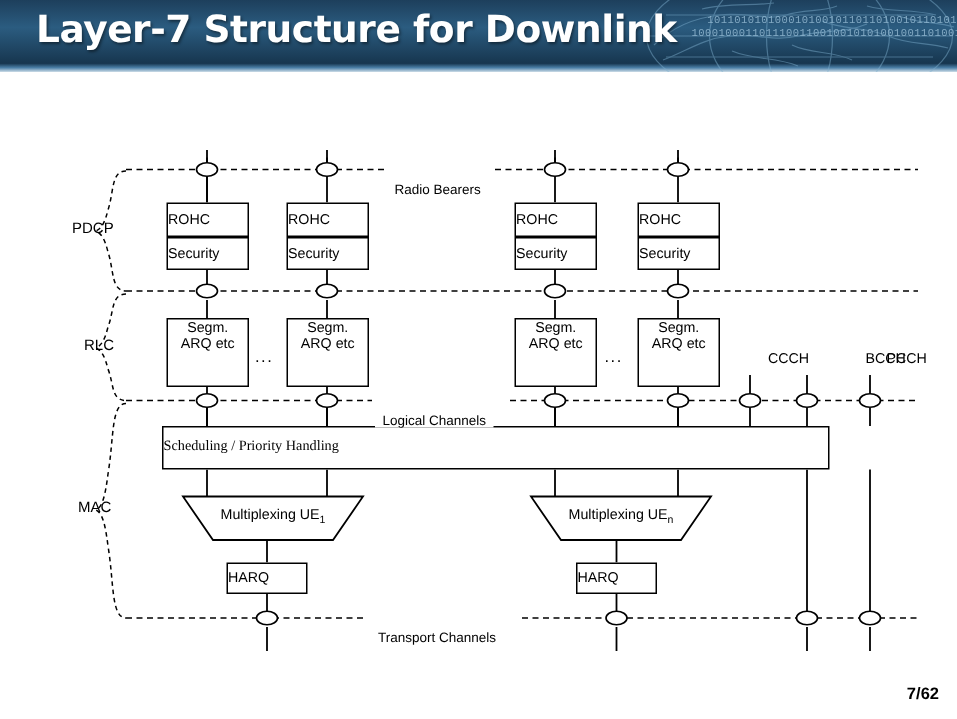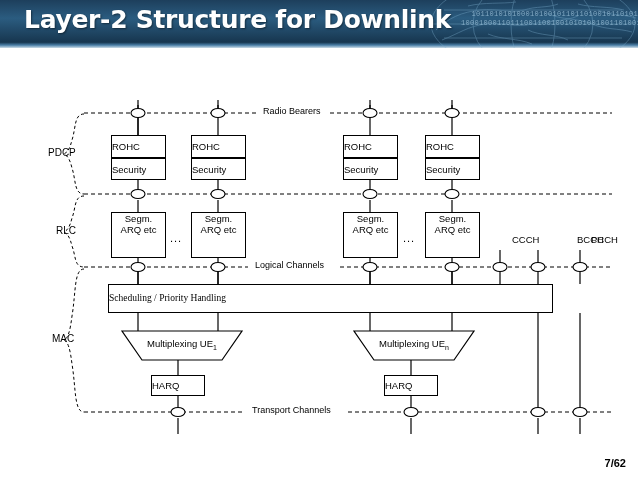--- a/index.html
+++ b/index.html
@@ -42,21 +42,21 @@
     display:flex;align-items:center;justify-content:flex-start;
     font-size:9.5px;color:#000;text-align:center;line-height:11px;
     z-index:3;
   }
   .lbl{
     position:absolute;font-size:9.5px;color:#000;white-space:nowrap;z-index:4;padding-left:28px;
   }
   .lbl-layer{font-size:10px;}
   .lbl-line{
     position:absolute;font-size:9px;color:#000;white-space:nowrap;
-    background:#fff;padding:0 5px;z-index:4;
+    background:#fff;padding:0 5px;z-index:4;margin-top:15px;
   }
   .dots{position:absolute;font-size:11px;color:#000;letter-spacing:1px;z-index:4;}
   .trap-label{
     position:absolute;font-size:9.5px;color:#000;white-space:nowrap;z-index:4;
     text-align:center;
   }
   .trap-label sub{font-size:7px;}
   #pagenum{
     position:absolute;right:12px;bottom:10px;
     font-size:11px;font-weight:bold;color:#000;
@@ -81,21 +81,21 @@
       <ellipse cx="105" cy="24" rx="22" ry="46"></ellipse>
       <path d="M3 24 H207"></path>
       <path d="M16 10 H194"></path>
       <path d="M16 38 H194"></path>
     </g>
   </svg>
   <div class="binary">
     <div>1011010101000101001011011010010110101</div>
     <div>10001000110111001100100101010010011010010100</div>
   </div>
-  <div id="header-title">Layer-2 Structure for Downlink</div>
+  <div id="header-title">Layer-7 Structure for Downlink</div>
 </div>
 
 <div id="diagram">
 
   <svg id="svg-layer" width="638" height="400">
     <g stroke="#000" fill="none">
 
       <line x1="138" y1="57" x2="138" y2="87" stroke-width="1.2"></line>
       <line x1="138" y1="70" x2="138" y2="87" stroke-width="1.2"></line>
       <line x1="138" y1="110" x2="138" y2="112" stroke-width="1.2"></line>

